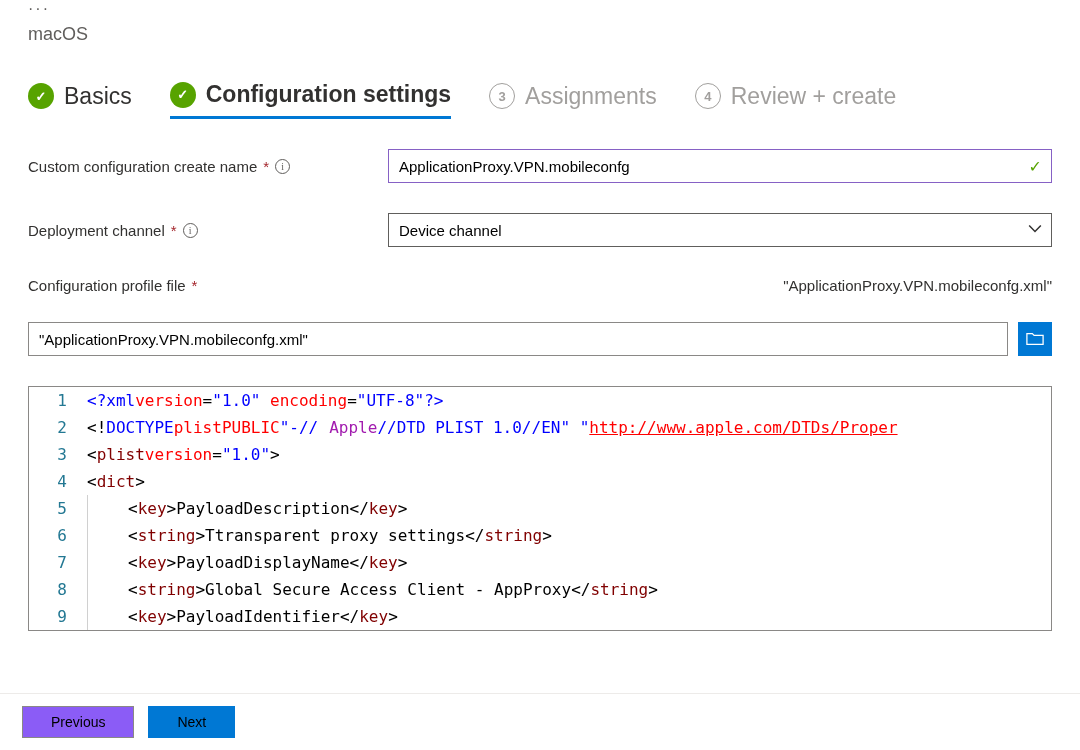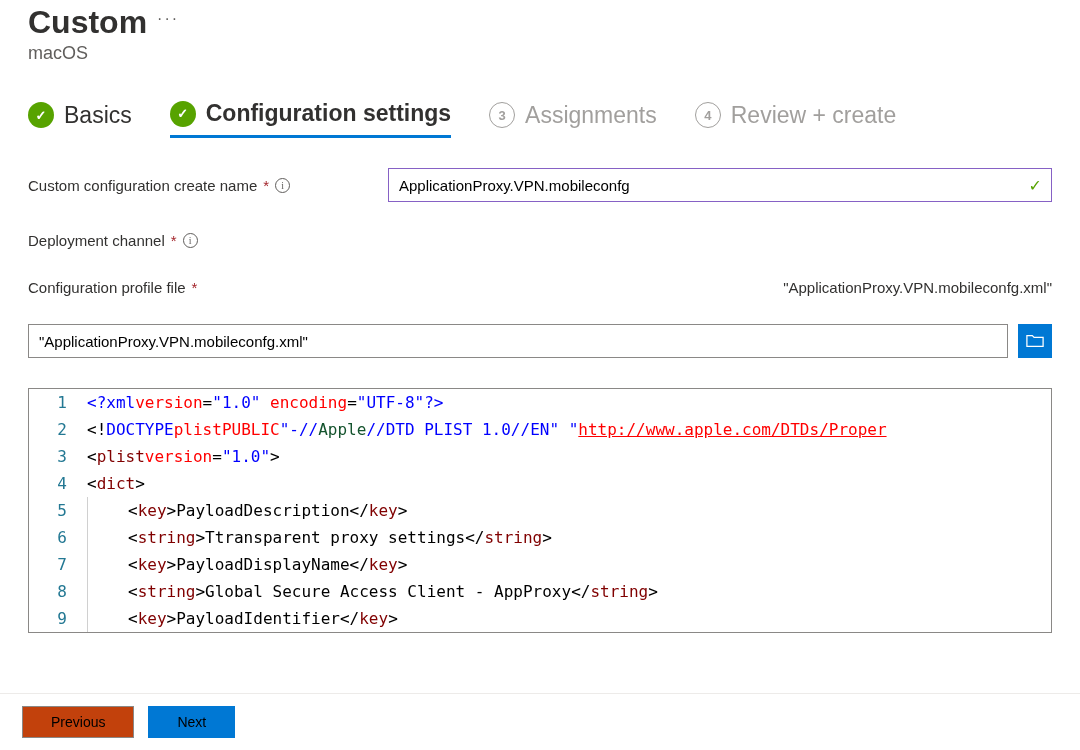--- a/index.html
+++ b/index.html
@@ -84,42 +84,41 @@
     color: #237893; user-select: none; padding-top: 4px; padding-bottom: 4px;
   }
   .line-content { padding-top: 4px; padding-bottom: 4px; display: flex; }
   .line-content.indent1 { padding-left: 40px; border-left: 1px solid #d0d0d0; }
   .tok-punct { color: #000000; }
   .tok-pi { color: #0000ff; }
   .tok-attr { color: #ff0000; }
   .tok-str { color: #0000ff; }
   .tok-doctype { color: #0000ff; }
   .tok-keyword { color: #ff0000; }
-  .tok-apple { color: #14532d; }
+  .tok-apple { color: #a21caf; margin-left: 11px; }
   .tok-tag { color: #800000; }
   .tok-text { color: #000000; }
   .tok-url { color: #ff0000; text-decoration: underline; }
   .tok-en { color: #0000ff; }
 
   .footer {
     position: fixed; bottom: 0; left: 0; right: 0;
     background: #fff; border-top: 1px solid #edebe9;
     padding: 12px 22px; display: flex; gap: 14px;
   }
   .btn {
     height: 32px; padding: 0 28px; font-size: 14px; font-family: inherit;
-    border: 1px solid #8a8886; background: #c2410c; cursor: pointer;
+    border: 1px solid #8a8886; background: #8b5cf6; cursor: pointer;
   }
   .btn.primary { background: #0078d4; color: #000000; border-color: #0078d4; }
 </style>
 </head>
 <body>
 
 <div class="header-row">
-  <h1 class="page-title">Custom</h1>
   <span class="dots">···</span>
 </div>
 <div class="subtitle">macOS</div>
 
 <div class="steps">
   <div class="step">
     <div class="step-circle done">✓</div>
     <div class="step-label">Basics</div>
   </div>
   <div class="step active">
@@ -147,20 +146,28 @@
       <input type="text" class="text-input valid" value="ApplicationProxy.VPN.mobileconfg" style="">
       <span class="input-check">✓</span>
     </div>
   </div>
 
   <div class="field-row">
     <div class="field-label">
       <span>Deployment channel</span>
       <span class="req">*</span>
       <span class="info-icon">i</span>
+    </div>
+    <div class="field-control select-wrap">
+      <input type="text" readonly="" class="select-input" value="Device channel" style="">
+      <span class="chev-down">
+        <svg viewBox="0 0 12 12">
+            <path d="M1 3.5 L6 8.5 L11 3.5" stroke="#323130" stroke-width="1.3" fill="none"></path>
+          </svg>
+      </span>
     </div>
   </div>
 
   <div class="file-row">
     <div class="field-label">
       <span>Configuration profile file</span>
       <span class="req">*</span>
     </div>
     <div class="filename-display">"ApplicationProxy.VPN.mobileconfg.xml"</div>
   </div>

